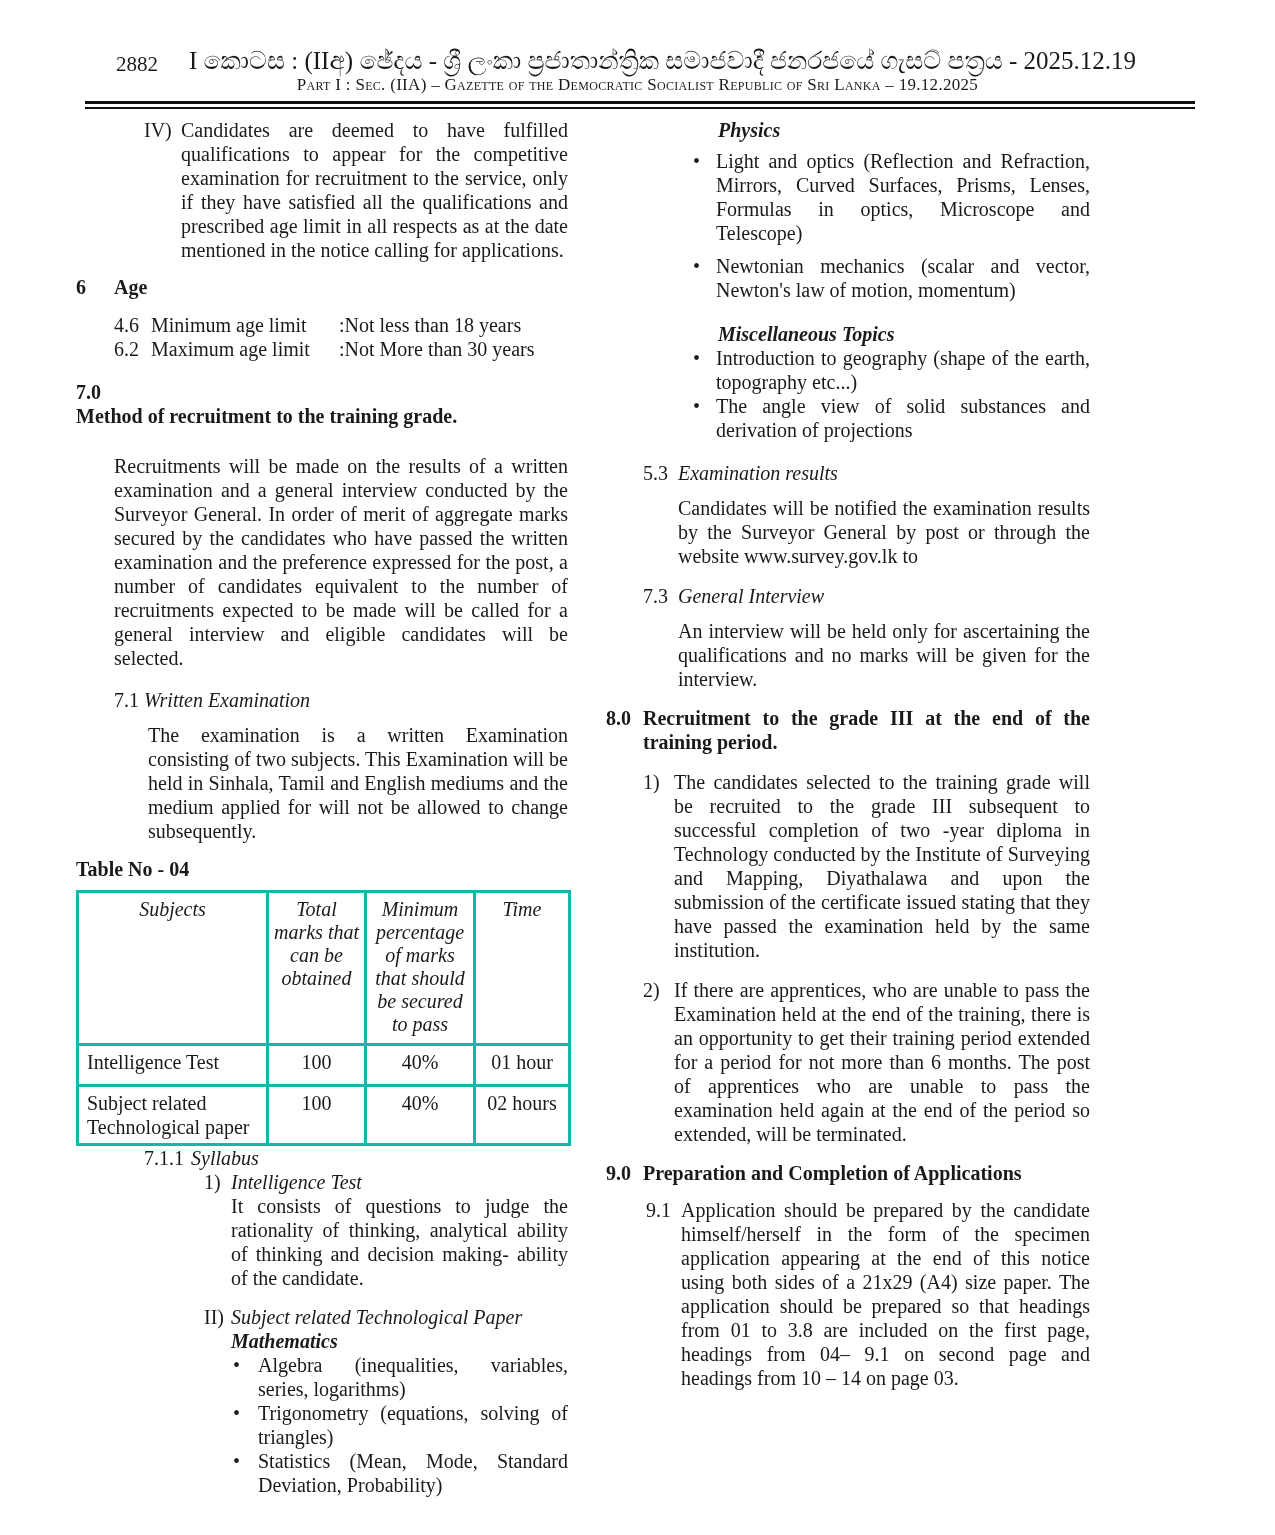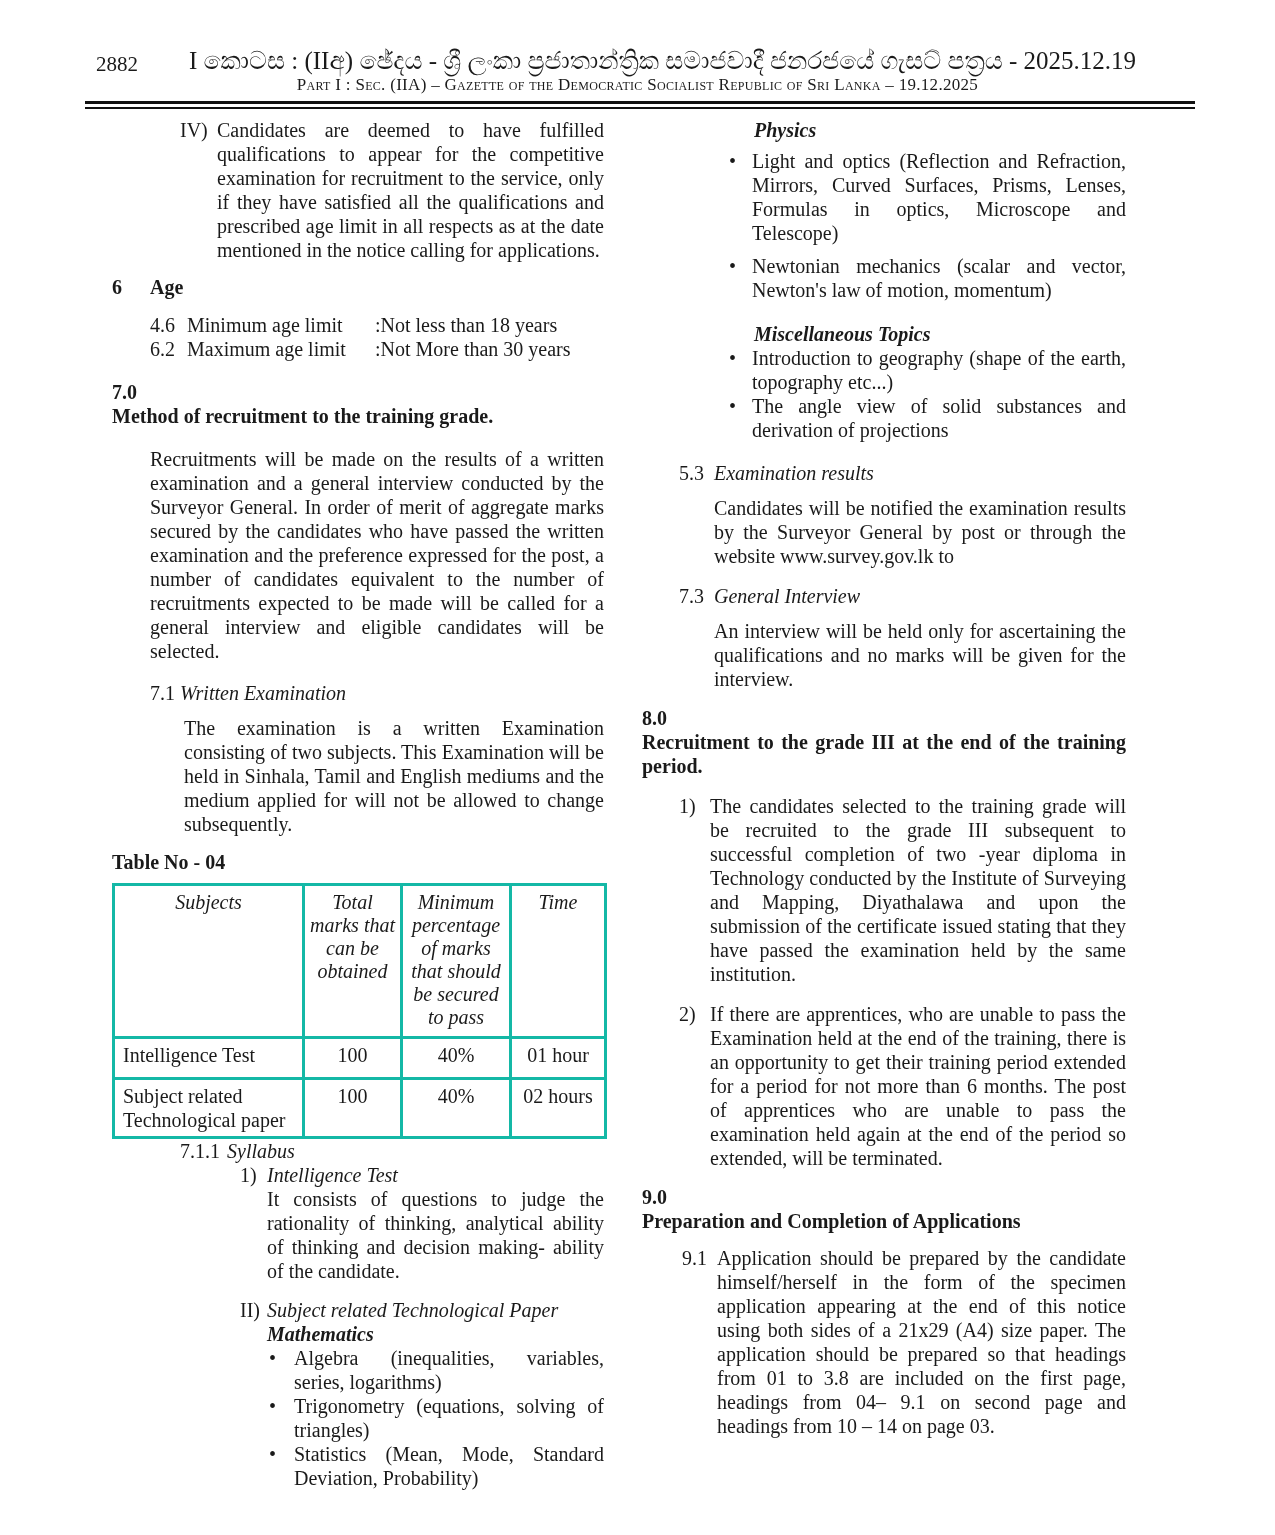--- a/index.html
+++ b/index.html
@@ -3,42 +3,42 @@
 <meta charset="utf-8">
 <style>
   html,body { margin:0; padding:0; background:#ffffff; }
   .page {
     position:relative; width:1275px; height:1535px; background:#ffffff;
     font-family:"Liberation Serif", serif; color:#1a1a1a; overflow:hidden;
     font-size:20px; line-height:24px;
   }
   
   .hdr { position:relative; padding-top:48px; }
-  .page-num { position:absolute; left:96px; top:52px; font-size:21px; }
+  .page-num { position:absolute; left:116px; top:52px; font-size:21px; }
   .title-si { text-align:center; font-size:25px; line-height:26px; padding:0 120px 0 170px; white-space:nowrap; }
   .title-en { text-align:center; font-variant:small-caps; font-size:17px; line-height:20px; margin-top:1px; letter-spacing:0.3px; }
   .rule { margin:6px 80px 0 85px; border-top:3px solid #111; border-bottom:2px solid #111; height:3px; }
   
-  .content { display:flex; margin-top:9px; padding-left:112px; }
+  .content { display:flex; margin-top:9px; padding-left:76px; }
   .col-l { width:492px; margin-right:38px; }
   .col-r { width:484px; }
   .just { text-align:justify; }
   .i { font-style:italic; }
   .b { font-weight:bold; }
   
   .iv-row { display:flex; margin-left:68px; }
   .iv-label { width:37px; flex-shrink:0; }
   .sec-h { display:flex; font-weight:bold; margin-top:13px; }
   .sec-num { width:38px; flex-shrink:0; }
   .age-row { display:flex; margin-left:38px; }
   .age-row.first { margin-top:14px; }
   .age-num { width:37px; flex-shrink:0; }
   .age-label { width:188px; flex-shrink:0; }
   .sec-h.h70 { margin-top:19px;flex-direction:column; }
-  .para70 { margin-left:38px; margin-top:19px; }
+  .para70 { margin-left:38px; margin-top:26px; }
   .sub-h { display:flex; margin-left:38px; margin-top:18px; }
   .sub-num { width:30px; flex-shrink:0; }
   .para71 { margin-left:72px; margin-top:11px; }
   .tbl-caption { font-weight:bold; margin-top:14px; }
   table.exam { border-collapse:collapse; margin-top:9px; width:492px; table-layout:fixed; }
   table.exam th, table.exam td { border:3px solid #14b8a6; }
   table.exam th {
     font-style:italic; font-weight:normal; vertical-align:top; text-align:center;
     height:140px; padding:5px 4px; line-height:23px;
   }
@@ -57,21 +57,21 @@
   .r-h { margin-left:112px; font-weight:bold; font-style:italic; }
   .r-bullet { display:flex; margin-left:87px; }
   .r-bullet.m8 { margin-top:7px; }
   .r-bullet.m10 { margin-top:9px; }
   .r-dot { width:23px; flex-shrink:0; }
   .r-h.misc { margin-top:20px; }
   .rsec-h { display:flex; margin-left:37px; margin-top:19px; }
   .rsec-h.h73 { margin-top:16px; }
   .rsec-num { width:35px; flex-shrink:0; }
   .r-para { margin-left:72px; margin-top:11px; }
-  .rsec-hb { display:flex; font-weight:bold; margin-top:15px;flex-direction:column; }
+  .rsec-hb { display:flex; font-weight:bold; margin-top:15px; }
   .rsec-hb .rsec-num { width:37px; }
   .r-item { display:flex; margin-left:37px; margin-top:16px; }
   .r-item .r-label { width:31px; flex-shrink:0; }
   .r-item2 { display:flex; margin-left:40px; margin-top:13px; }
   .r-item2 .r-label { width:35px; flex-shrink:0; }
   .grow { flex:1; min-width:0; }
 </style>
 </head>
 <body>
 

